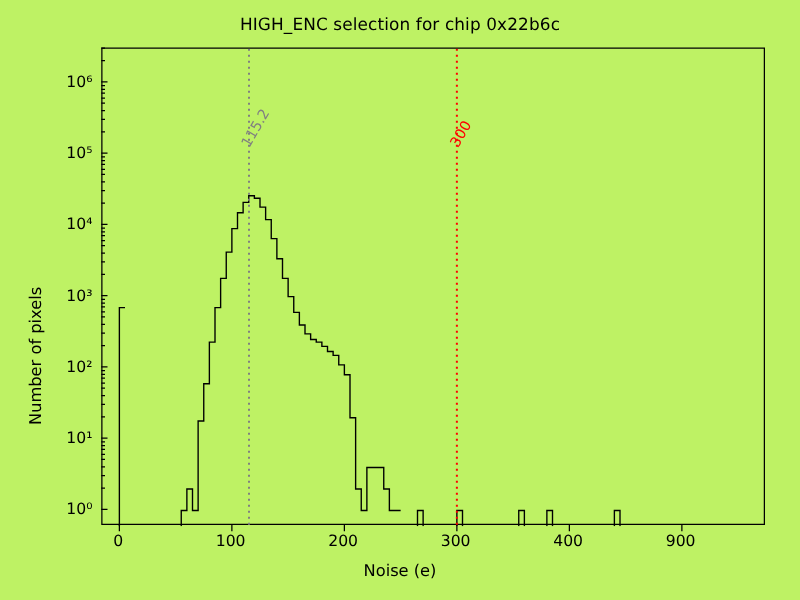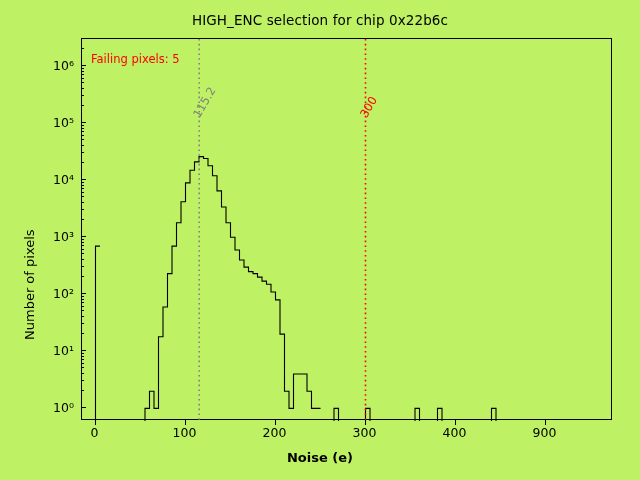--- a/index.html
+++ b/index.html
@@ -92,21 +92,20 @@
   }
   
   #xlabel {
     position: absolute;
     left: 0;
     top: 450px;
     width: 640px;
     text-align: center;
     font-size: 13px;
     color: #000000;
-    font-weight: bold;
   }
   .xtick-label {
     position: absolute;
     top: 425px;
     text-align: center;
     font-size: 12.5px;
     color: #000000;
     transform: translateX(-50%);
     white-space: nowrap;
   }
@@ -232,18 +231,17 @@
   <div id="axes">
     <svg id="plot-svg" viewBox="0 0 531 382" preserveAspectRatio="none">
       <path id="hist-path" fill="none" stroke="#000000" stroke-width="1.1" stroke-linejoin="miter" stroke-linecap="butt" d="M 13.50 382 L 13.50 207.11 L 18.00 207.11 M 63.00 382 L 63.00 369.35 L 67.50 369.35 L 67.50 352.18 L 72.00 352.18 L 72.00 369.35 L 76.50 369.35 L 76.50 297.77 L 81.00 297.77 L 81.00 267.95 L 85.50 267.95 L 85.50 234.67 L 90.00 234.67 L 90.00 207.11 L 94.50 207.11 L 94.50 183.72 L 99.00 183.72 L 99.00 162.74 L 103.50 162.74 L 103.50 143.86 L 108.00 143.86 L 108.00 131.21 L 112.50 131.21 L 112.50 122.88 L 117.00 122.88 L 117.00 117.59 L 121.50 117.59 L 121.50 119.57 L 126.00 119.57 L 126.00 126.70 L 130.50 126.70 L 130.50 136.74 L 135.00 136.74 L 135.00 151.92 L 139.50 151.92 L 139.50 167.97 L 144.00 167.97 L 144.00 183.72 L 148.50 183.72 L 148.50 198.28 L 153.00 198.28 L 153.00 210.93 L 157.50 210.93 L 157.50 220.97 L 162.00 220.97 L 162.00 228.09 L 166.50 228.09 L 166.50 232.61 L 171.00 232.61 L 171.00 234.67 L 175.50 234.67 L 175.50 238.14 L 180.00 238.14 L 180.00 242.16 L 184.50 242.16 L 184.50 245.26 L 189.00 245.26 L 189.00 252.94 L 193.50 252.94 L 193.50 260.83 L 198.00 260.83 L 198.00 295.16 L 202.50 295.16 L 202.50 352.18 L 207.00 352.18 L 207.00 369.35 L 211.50 369.35 L 211.50 335.02 L 216.00 335.02 L 216.00 335.02 L 220.50 335.02 L 220.50 335.02 L 225.00 335.02 L 225.00 352.18 L 229.50 352.18 L 229.50 369.35 L 234.00 369.35 L 234.00 369.35 L 238.50 369.35 M 252.00 382 L 252.00 369.35 L 256.50 369.35 L 256.50 382 M 283.50 382 L 283.50 369.35 L 288.00 369.35 L 288.00 382 M 333.00 382 L 333.00 369.35 L 337.50 369.35 L 337.50 382 M 355.50 382 L 355.50 369.35 L 360.00 369.35 L 360.00 382 M 409.50 382 L 409.50 369.35 L 414.00 369.35 L 414.00 382"></path>
       <g id="vline-group">
           <line x1="117.17999999999999" x2="117.17999999999999" y1="0" y2="382" stroke="#808080" stroke-width="1.6" stroke-dasharray="1.6 3.2" stroke-linecap="butt"></line>
           <line x1="283.5" x2="283.5" y1="0" y2="382" stroke="#ff0000" stroke-width="1.6" stroke-dasharray="1.6 3.2" stroke-linecap="butt"></line>
         </g>
     </svg>
   </div>
 
-  <div id="failing-note">Failing pixels: 5</div>
 
   <div class="vline-label" id="mean-line-label" style="left: 202.18px; top: 106px;">115.2</div>
   <div class="vline-label" id="thresh-line-label" style="left: 368.5px; top: 106px;">300</div>
 
 </div>
 
 </body></html>

